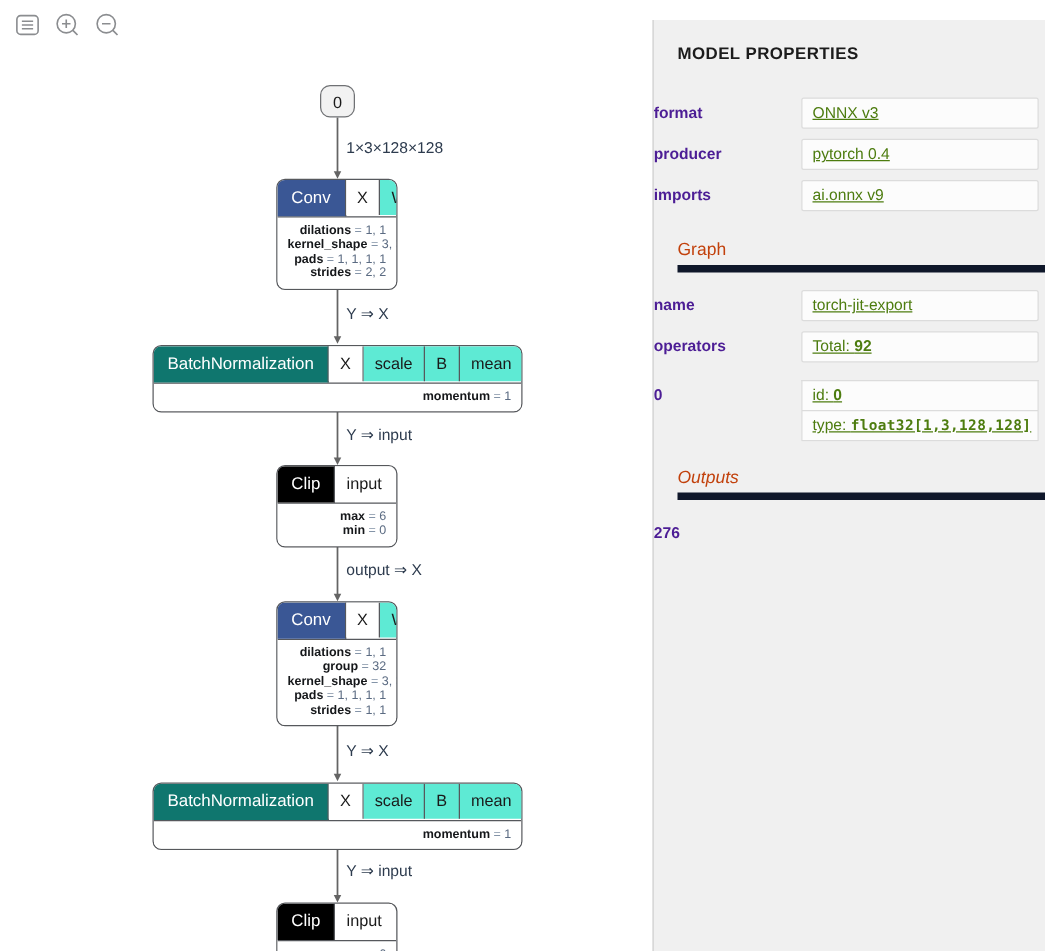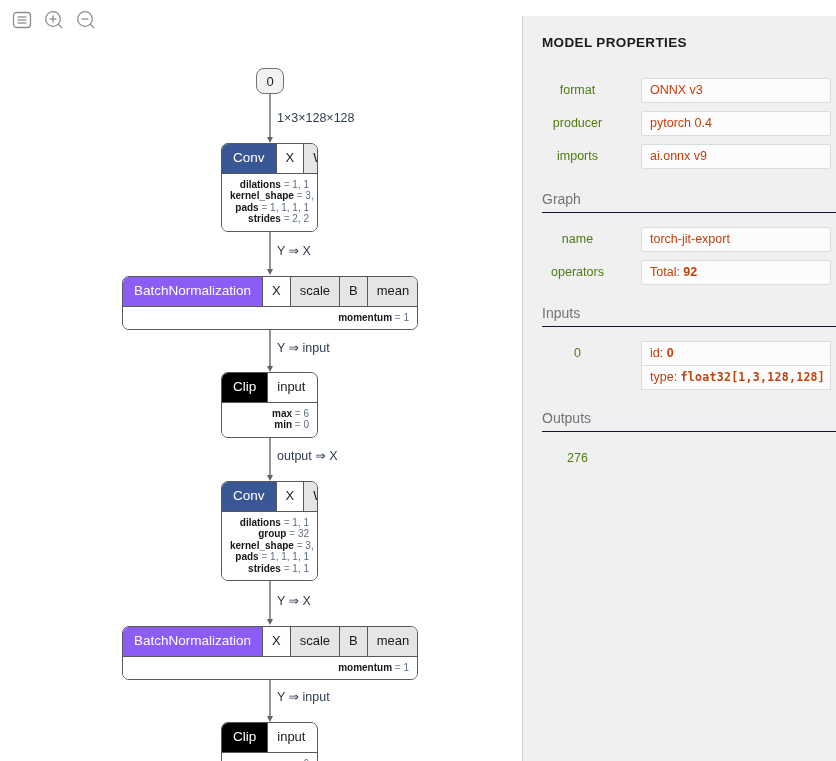--- a/index.html
+++ b/index.html
@@ -45,36 +45,36 @@
   }
 
   
   .node-shell {
     position: absolute;
     border: 1px solid #56585c;
     border-radius: 7px;
     background: #ffffff;
     overflow: hidden;
   }
-  .node-headrow { display: flex; }
+  .node-headrow { display: flex; align-items: center; }
   .node-cell {
     font-size: 13px;
     line-height: 1;
     padding: 7px 9px 8px 9px;
     display: flex; align-items: center; justify-content: center;
     border-right: 1px solid #56585c;
     white-space: nowrap;
   }
   .node-cell:last-child { border-right: none; }
   .cell-title { color: #ffffff; font-size: 13.5px; padding-left: 11px; padding-right: 11px; }
   .cell-title.op-conv { background: #3a5795; }
-  .cell-title.op-bn   { background: #8b5cf6; }
+  .cell-title.op-bn   { background: #0f766e; }
   .cell-title.op-clip { background: #000000; }
   .cell-white { background: #ffffff; color: #1a1a1a; }
-  .cell-gray  { background: #e5e5e5; color: #1a1a1a; }
+  .cell-gray  { background: #5eead4; color: #1a1a1a; }
 
   .node-attrs {
     border-top: 1px solid #56585c;
     background: #ffffff;
     padding: 5px 8px 6px 8px;
   }
   .attr-row {
     font-size: 10px;
     line-height: 11.6px;
     white-space: nowrap;
@@ -105,53 +105,55 @@
   }
   .sb-title {
     font-size: 13.5px;
     font-weight: bold;
     color: #1c1c1c;
     letter-spacing: 0.35px;
     padding: 19px 0 0 19px;
   }
   .sb-section {
     font-size: 14px;
-    color: #737373;
+    color: #c2410c;
     font-weight: normal;
     margin: 0 0 0 19px;
     padding: 0 0 5px 0;
-    border-bottom: 1px solid #0f172a;
+    border-bottom: 6px solid #0f172a;
     width: 295px;
   }
   .sb-rows { margin-top: 10px; }
   .sb-row {
     display: flex;
     align-items: flex-start;
     margin-bottom: 8px;
   }
   .sb-label {
     width: 118px;
     flex: 0 0 118px;
-    text-align: center;
+    text-align: left;
     font-size: 12.5px;
-    color: #4d7c0f;
+    color: #4c1d95;
     padding: 5px 9px 0 0;
     white-space: nowrap;
+    font-weight: bold;
   }
   .sb-value {
     background: #fcfcfc;
     border: 1px solid #dcdcdc;
     border-radius: 2px;
     font-size: 12.5px;
-    color: #c2410c;
+    color: #4d7c0f;
     padding: 4px 8px 5px 8px;
     min-width: 190px;
     width: 190px;
     white-space: nowrap;
     overflow: hidden;
+    text-decoration: underline;
   }
   .sb-value.stacked { border-radius: 0; border-bottom: none; }
   .sb-value.stacked-last { border-radius: 0; }
   .sb-value-group { display: flex; flex-direction: column; }
   .mono-bold {
     font-family: "DejaVu Sans Mono", "Liberation Mono", monospace;
     font-weight: bold;
     font-size: 11.5px;
     letter-spacing: 0.3px;
   }
@@ -352,32 +354,31 @@
       <div class="sb-row">
         <div class="sb-label">name</div>
         <div class="sb-value">torch-jit-export</div>
       </div>
       <div class="sb-row">
         <div class="sb-label">operators</div>
         <div class="sb-value"><span>Total: </span><span class="b">92</span></div>
       </div>
     </div>
 
-    <div class="sb-section" style="margin-top:20px;">Inputs</div>
     <div class="sb-rows" style="margin-top:14px;">
       <div class="sb-row">
         <div class="sb-label">0</div>
         <div class="sb-value-group">
           <div class="sb-value stacked"><span>id: </span><span class="b">0</span></div>
           <div class="sb-value stacked-last"><span>type: </span><span class="mono-bold">float32[1,3,128,128]</span></div>
         </div>
       </div>
     </div>
 
-    <div class="sb-section" style="margin-top:20px;">Outputs</div>
+    <div class="sb-section" style="margin-top:20px;font-style:italic;">Outputs</div>
     <div class="sb-rows" style="margin-top:14px;">
       <div class="sb-row">
         <div class="sb-label">276</div>
       </div>
     </div>
 
   </div>
 </div>
 
 </body></html>

